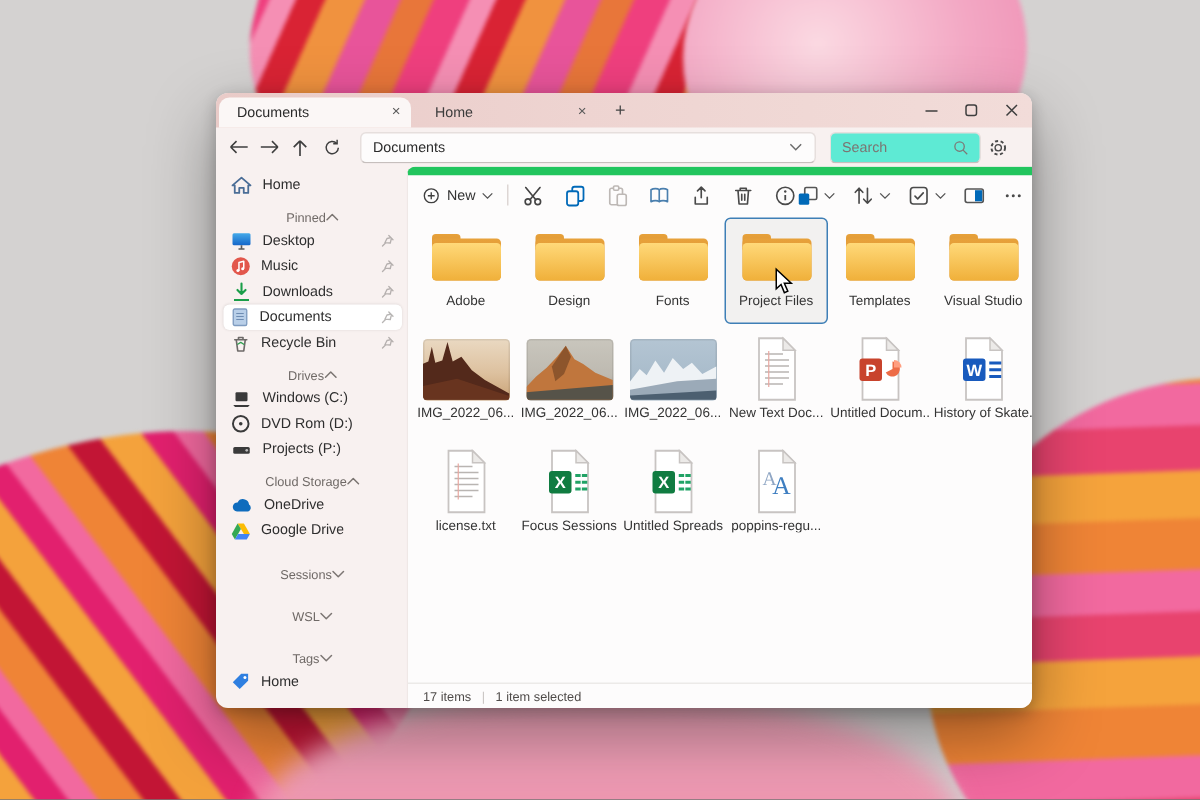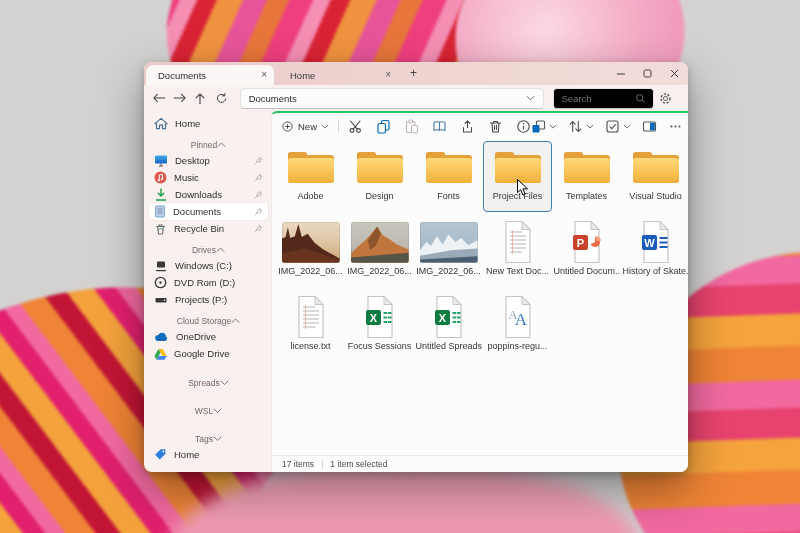--- a/index.html
+++ b/index.html
@@ -38,42 +38,42 @@
   .newtab{position:absolute;left:266px;top:4px;font-size:12px;color:#454545;cursor:default;}
   .wincontrols{position:absolute;right:0;top:0;height:23px;display:flex;}
   .winbtn{width:27px;display:flex;align-items:center;justify-content:center;color:#3e3e3e;}
 
   .navbar{height:26px;display:flex;align-items:center;padding:0 8px;gap:3px;}
   .navicon{width:19px;text-align:center;font-size:12px;color:#3e3e3e;}
   .addressbar{width:322px;height:21px;margin-left:4px;background:#fdfcfc;border:1px solid #e6dfdd;
     border-bottom-color:#c6bfbd;border-radius:4px;display:flex;align-items:center;
     padding:0 8px;font-size:9.5px;color:#2b2b2b;}
   .addressbar .chev{margin-left:auto;}
-  .searchbox{width:106px;height:21px;margin-left:6px;background:#000000;border:1px solid #e6dfdd;
+  .searchbox{width:106px;height:21px;margin-left:6px;background:#5eead4;border:1px solid #e6dfdd;
     border-bottom-color:#c6bfbd;border-radius:4px;display:flex;align-items:center;
     padding:0 7px;font-size:9.5px;color:#7b7572;}
   .searchbox .mag{margin-left:auto;}
   .gearbtn{width:22px;text-align:center;margin-left:2px;}
 
   .bodyrow{position:absolute;top:49px;left:0;right:0;bottom:0;display:flex;}
 
   
   .sidebar{width:127px;padding:4px 3px 0 5px;font-size:9.5px;color:#2e2e2e;flex:none;}
   .side-item{display:flex;align-items:center;gap:7px;height:17px;padding:0 5px;border-radius:4px;position:relative;}
   .side-item .lbl{white-space:nowrap;overflow:hidden;}
   .side-item .pin{margin-left:auto;opacity:.6;}
   .side-item.selected{background:#ffffff;box-shadow:0 0 2px rgba(0,0,0,.10);}
   .side-item.selected::before{content:"";position:absolute;left:0;top:3.5px;bottom:3.5px;width:2.5px;
     border-radius:2px;background:var(--accent);}
   .side-header{display:flex;align-items:center;justify-content:center;height:14px;
     margin-top:6px;padding:0 5px;font-size:8.5px;color:#6f6966;}
   .side-header.collapsed{margin-top:14px;}
 
   
-  .main{flex:1;background:#fdfcfc;border-top-left-radius:6px;border-top:2px solid #22c55e;
+  .main{flex:1;background:#fdfcfc;border-top-left-radius:6px;border-top:6px solid #22c55e;
     border-left:1px solid #efe8e6;position:relative;}
   .toolbar{height:26px;display:flex;align-items:center;padding:0 9px;}
   .newbtn{display:flex;align-items:center;gap:4px;font-size:9.5px;color:#333;}
   .tsep{width:1px;height:14px;background:#ddd6d4;margin:0 9px;}
   .tgroup{display:flex;align-items:center;gap:13px;}
   .tbtn{display:flex;align-items:center;gap:3px;}
   .tright{margin-left:auto;display:flex;align-items:center;gap:11px;}
 
   .grid{position:absolute;left:4px;top:28px;display:grid;grid-template-columns:repeat(6,69px);
     grid-auto-rows:75px;}
@@ -360,21 +360,21 @@
             <span>
               <svg width="13" height="12" viewBox="0 0 13 12">
                 <path d="M4.4 1h4.2l4 7H8.6z" fill="#fbbc04"></path>
                 <path d="M4.4 1L.5 8l2.1 3.7 4-7z" fill="#34a853"></path>
                 <path d="M2.6 11.7h7.9l2.1-3.7H4.7z" fill="#4285f4"></path>
               </svg>
             </span>
     <span class="lbl">Google Drive</span>
           </div>
           <div class="side-header collapsed">
-            <span>Spreads</span>
+            <span>Sessions</span>
     <span>
               <svg width="9" height="6" viewBox="0 0 9 6">
                 <path d="M1 1l3.5 3.5L8 1" fill="none" stroke-linecap="round" stroke-linejoin="round" stroke="#7c7673" stroke-width="1"></path>
               </svg>
             </span>
           </div>
           <div class="side-header collapsed">
             <span>WSL</span>
     <span>
               <svg width="9" height="6" viewBox="0 0 9 6">

